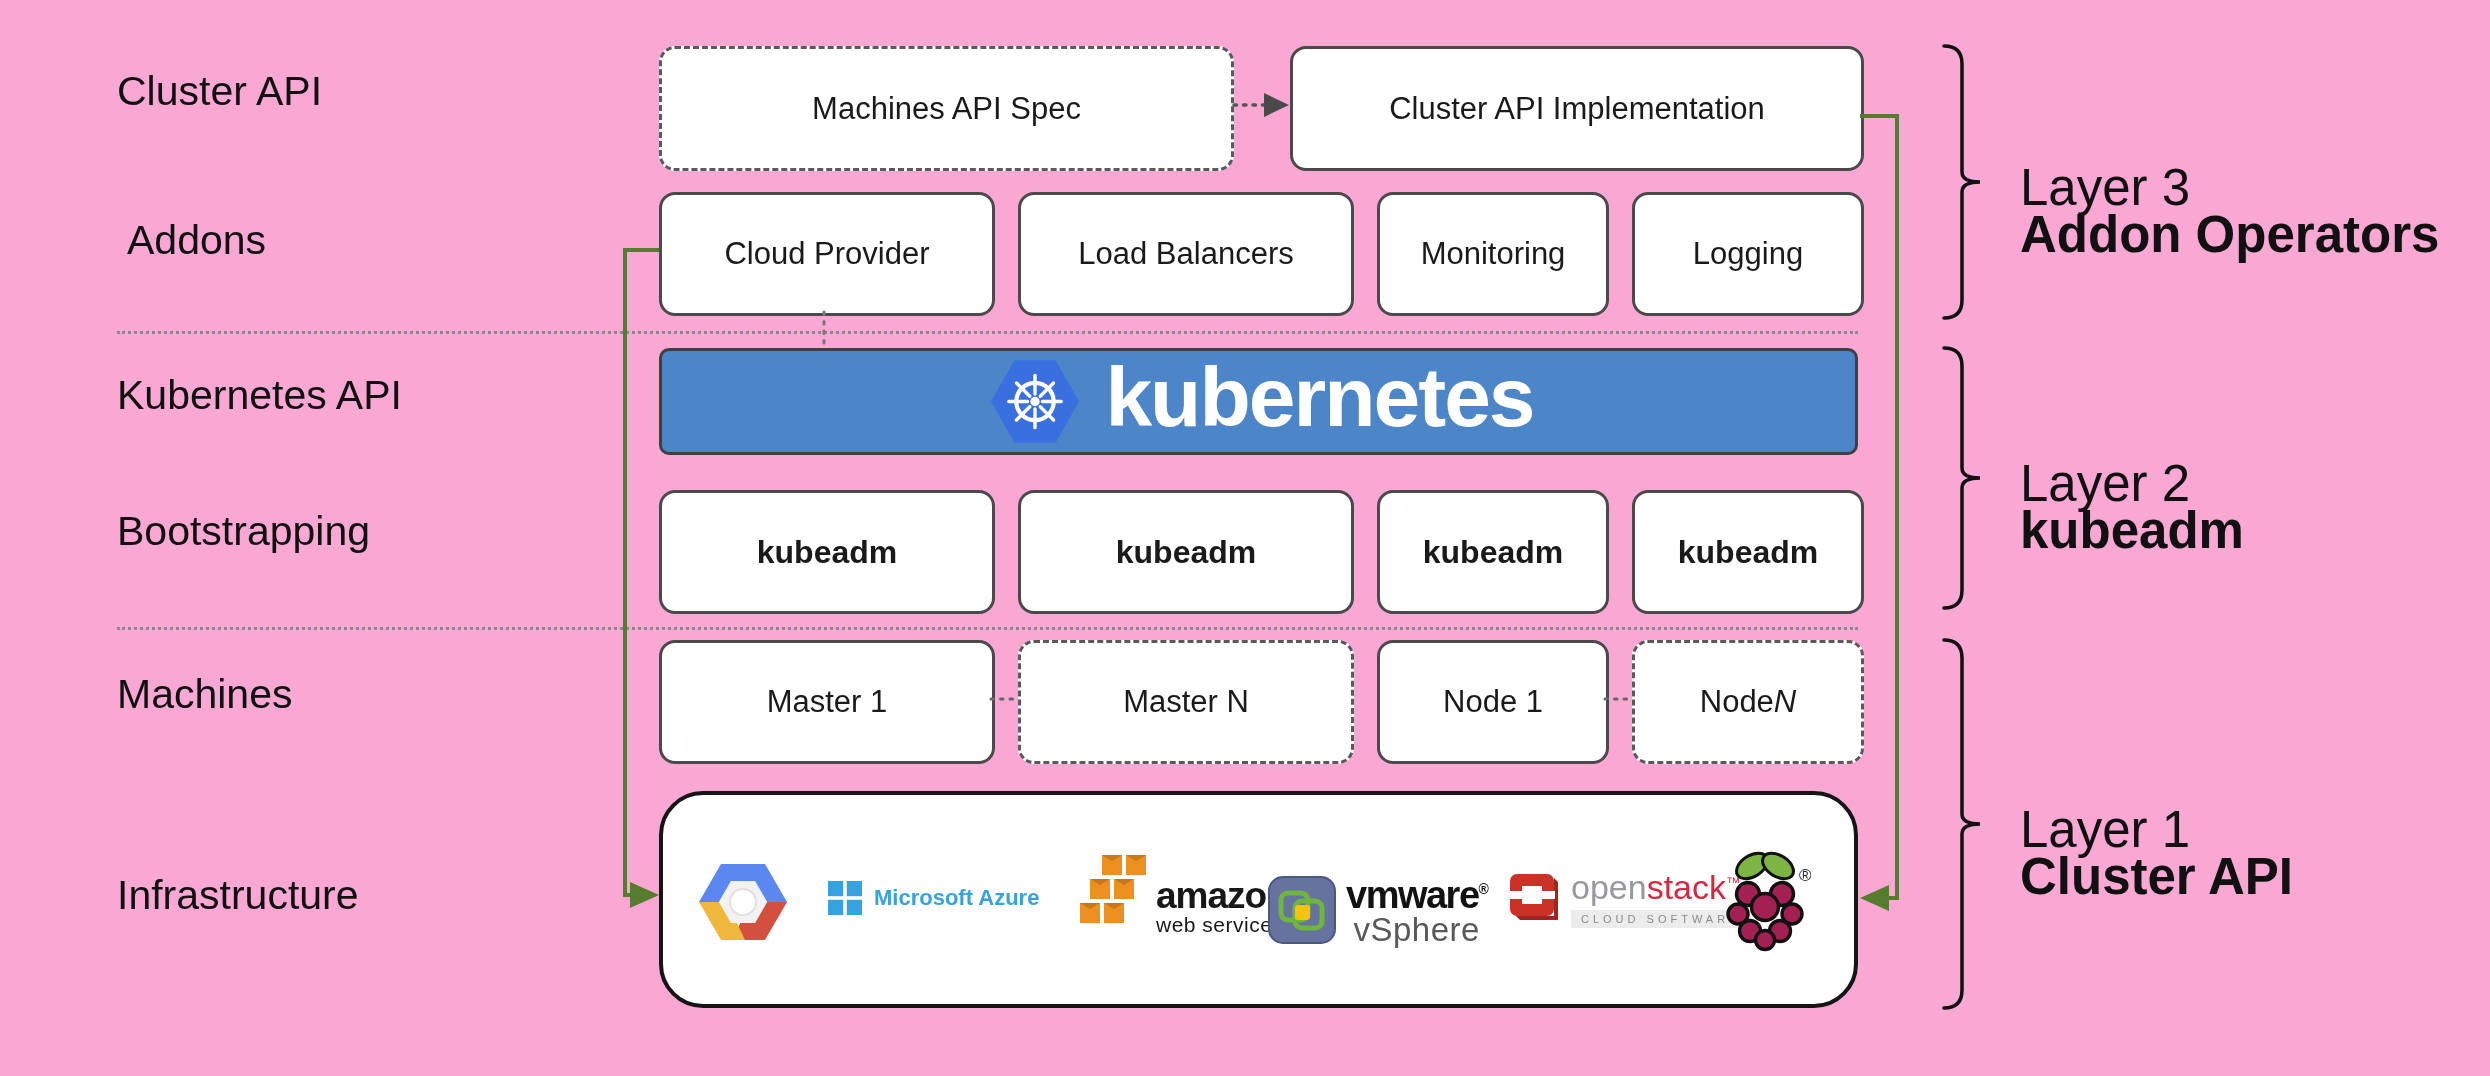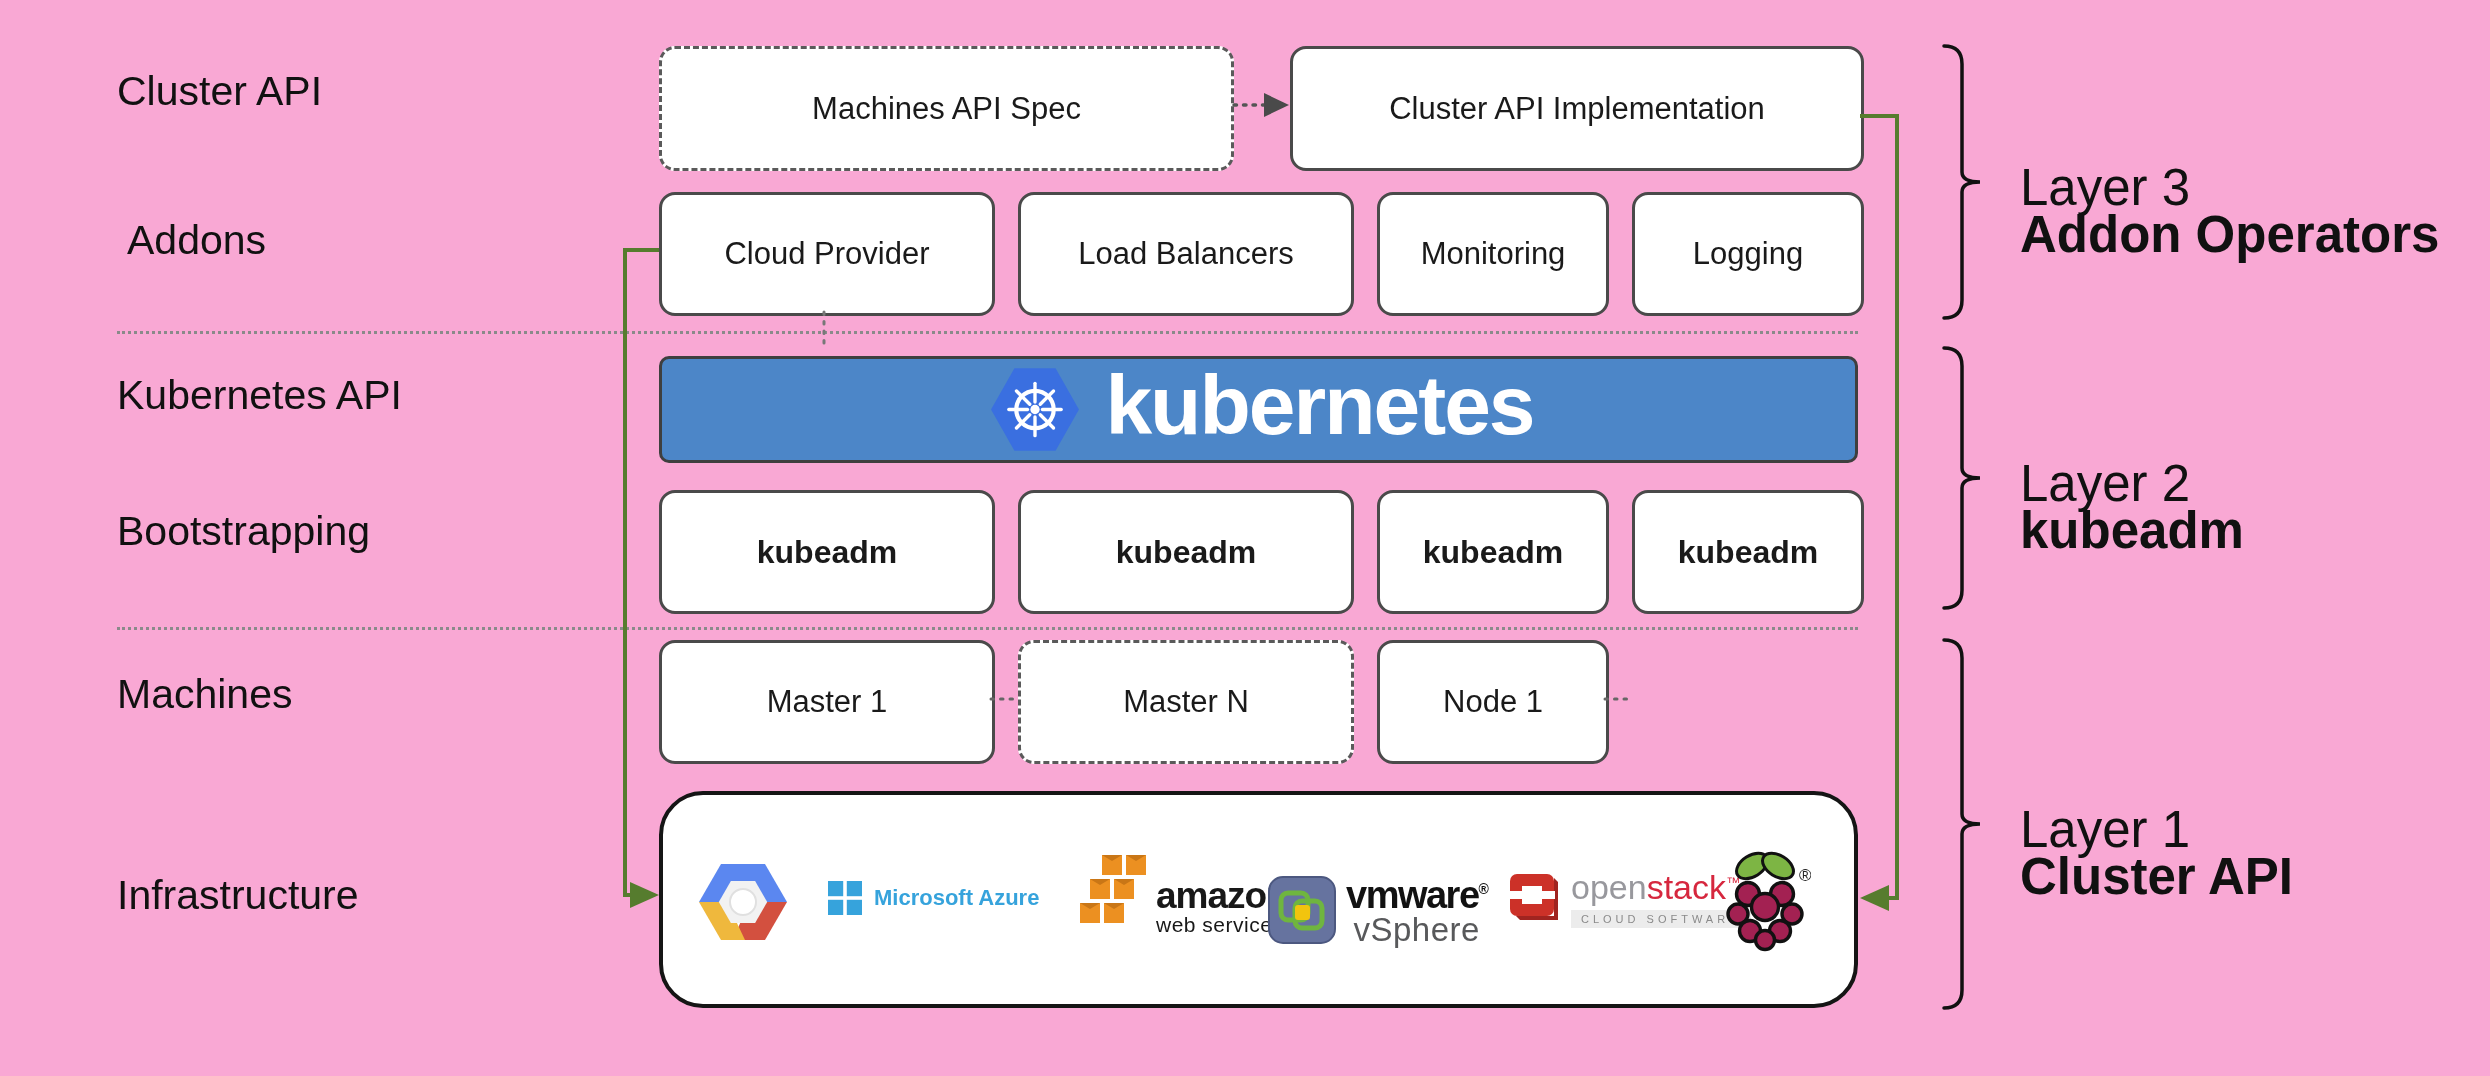--- a/index.html
+++ b/index.html
@@ -9,21 +9,21 @@
   
   .rowlabel{position:absolute;left:117px;transform:translateY(-50%);font-size:41px;color:#111;white-space:nowrap;}
   
   .dbox{position:absolute;background:#fff;border:3px solid #4a4a4a;border-radius:16px;
         display:flex;align-items:center;justify-content:center;font-size:31px;color:#1a1a1a;white-space:nowrap;}
   .dashed{border:3px dashed #5a5a5a;}
   .bold{font-weight:bold;}
   
   .sep{position:absolute;left:117px;width:1741px;height:0;border-top:3px dotted #8a8a8a;}
   
-  #k8s-banner{position:absolute;left:659px;top:356px;width:1199px;height:107px;background:var(--banner-blue);
+  #k8s-banner{position:absolute;left:659px;top:348px;width:1199px;height:107px;background:var(--banner-blue);
       border:3px solid #3f3f3f;border-radius:10px;display:flex;align-items:center;justify-content:center;gap:18px;box-sizing:border-box;}
   #k8s-banner .k8s-text{font-size:84px;font-weight:bold;color:#fff;letter-spacing:-2px;transform:translateY(-4px);}
   
   .layerlabel{position:absolute;left:2020px;transform:translateY(-50%);font-size:51px;color:#111;white-space:nowrap;line-height:47px;margin-top:19px;}
   
   #infra-box{position:absolute;left:659px;top:791px;width:1199px;height:217px;background:#fff;
       border:4px solid #151515;border-radius:44px;box-sizing:border-box;}
   .logo{position:absolute;display:flex;align-items:center;}
   .azure-text{font-size:22px;font-weight:600;color:var(--azure-blue);margin-left:12px;white-space:nowrap;}
   .aws-amazon{font-size:37px;font-weight:bold;color:#181818;line-height:34px;letter-spacing:-1px;}
@@ -108,20 +108,24 @@
 
   <div class="dbox" style="left:659px;top:640px;width:330px;height:118px;">
       <span>Master 1</span>
     </div>
   <div class="dbox dashed" style="left:1018px;top:640px;width:330px;height:118px;">
       <span>Master N</span>
     </div>
   <div class="dbox" style="left:1377px;top:640px;width:226px;height:118px;">
       <span>Node 1</span>
     </div>
+  <div class="dbox dashed" style="left:1632px;top:640px;width:226px;height:118px;">
+    <span>Node </span>
+      <em>N</em>
+  </div>
 
   <div id="infra-box">
 
     <div class="logo" style="left:34px;top:61px;">
       <svg width="92" height="92" viewBox="0 0 92 92">
         <polygon points="2,46 24,8 68,8 90,46" style="fill:var(--gcp-blue)"></polygon>
         <polygon points="90,46 68,84 36,84 52,46" style="fill:var(--gcp-red)"></polygon>
         <polygon points="2,46 24,84 48,84 30,46" style="fill:var(--gcp-yellow)"></polygon>
         <polygon points="21.8,46 33.9,25.1 58.1,25.1 70.2,46 58.1,66.9 33.9,66.9" fill="#f2f2f2"></polygon>
         <circle cx="46" cy="46" r="13" fill="#ffffff" stroke="#e0e0e0" stroke-width="2"></circle>

